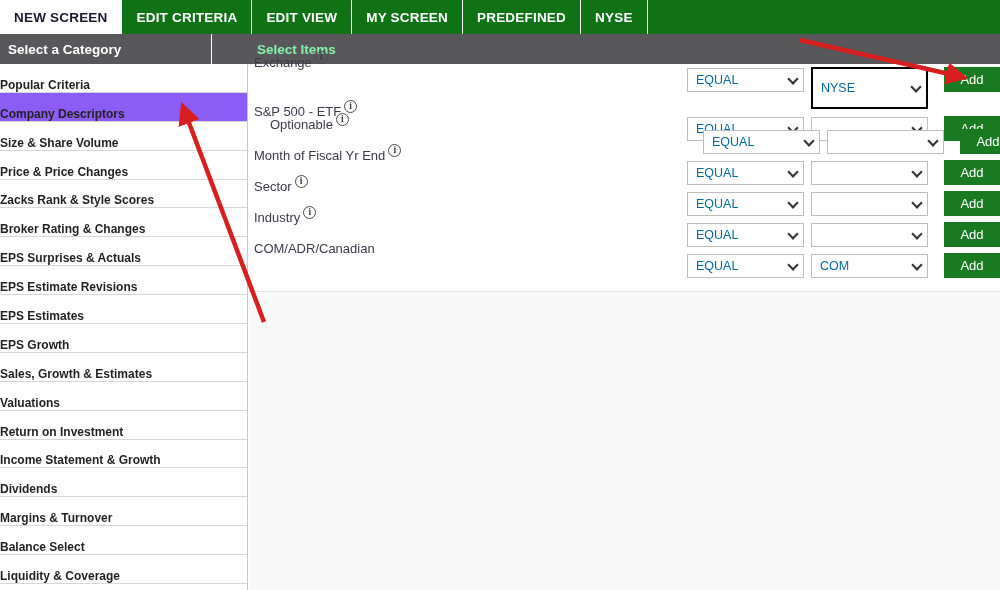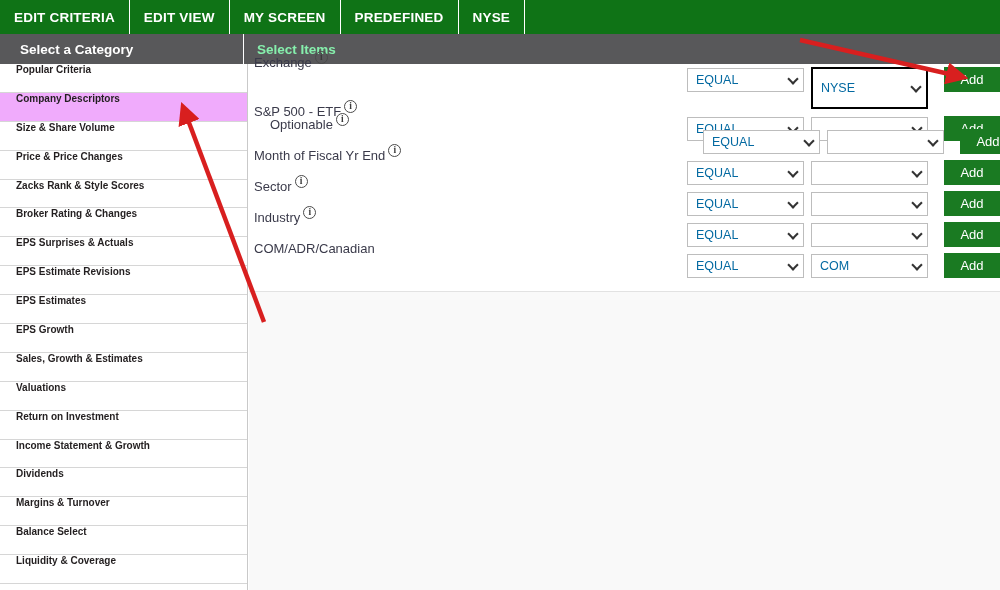--- a/index.html
+++ b/index.html
@@ -35,48 +35,48 @@
     border-right: 1px solid #0f7316;
   }
   .tabfill { flex: 1 1 auto; background: #0f7316; }
 
   
   .headerbar {
     position: absolute; left: 0; top: 34px; width: 1000px; height: 30px;
     background: #58585a;
   }
   .headerbar .hb-cat {
-    position: absolute; left: 0; top: 0; width: 244px; height: 30px;
-    display: flex; align-items: center; padding-left: 20px;
+    position: absolute; left: 0; top: 0; width: 212px; height: 30px;
+    display: flex; align-items: center; padding-left: 8px;
     color: #ffffff; font-size: 13.5px; font-weight: bold;
     border-right: 1px solid #ffffff;
   }
   .headerbar .hb-items {
     position: absolute; left: 249px; top: 0; right: 0; height: 30px;
     display: flex; align-items: center; padding-left: 8px;
     color: #86efac; font-size: 13.5px; font-weight: bold;
   }
 
   
   .sidebar {
     position: absolute; left: 0; top: 64px; width: 248px; bottom: 0;
     background: #ffffff;
     border-right: 1px solid #c9c9c9;
   }
   .cat-item {
     height: 28.9px;
-    display: flex; align-items: flex-start;
-    padding-left: 16px;
-    font-size: 10px; font-weight: bold;
+    display: flex; align-items: flex-end;
+    padding-left: 0;
+    font-size: 12px; font-weight: bold;
     color: #231f20;
     border-bottom: 1px solid #d6d6d6;
     cursor: pointer;
     white-space: nowrap;
   }
-  .cat-item.selected { background: #f0abfc; }
+  .cat-item.selected { background: #8b5cf6; }
 
   
   .main {
     position: absolute; left: 249px; top: 64px; right: 0; bottom: 0;
     background: #ffffff;
   }
   .rows { position: relative; height: 227px; }
   .crit-row { position: absolute; left: 0; right: 0; height: 31px; }
 
   .crit-label {
@@ -145,20 +145,21 @@
     pointer-events: none;
   }
 </style>
 </head>
 <body>
 
 <div id="app">
 
   <div class="tabbar">
     <div id="tabs-container" style="display:flex;align-items:stretch;">
+        <div class="tab active">NEW SCREEN</div>
         <div class="tab">EDIT CRITERIA</div>
         <div class="tab">EDIT VIEW</div>
         <div class="tab">MY SCREEN</div>
         <div class="tab">PREDEFINED</div>
         <div class="tab">NYSE</div>
       </div>
     <div class="tabfill"></div>
   </div>
 
   <div class="headerbar">

